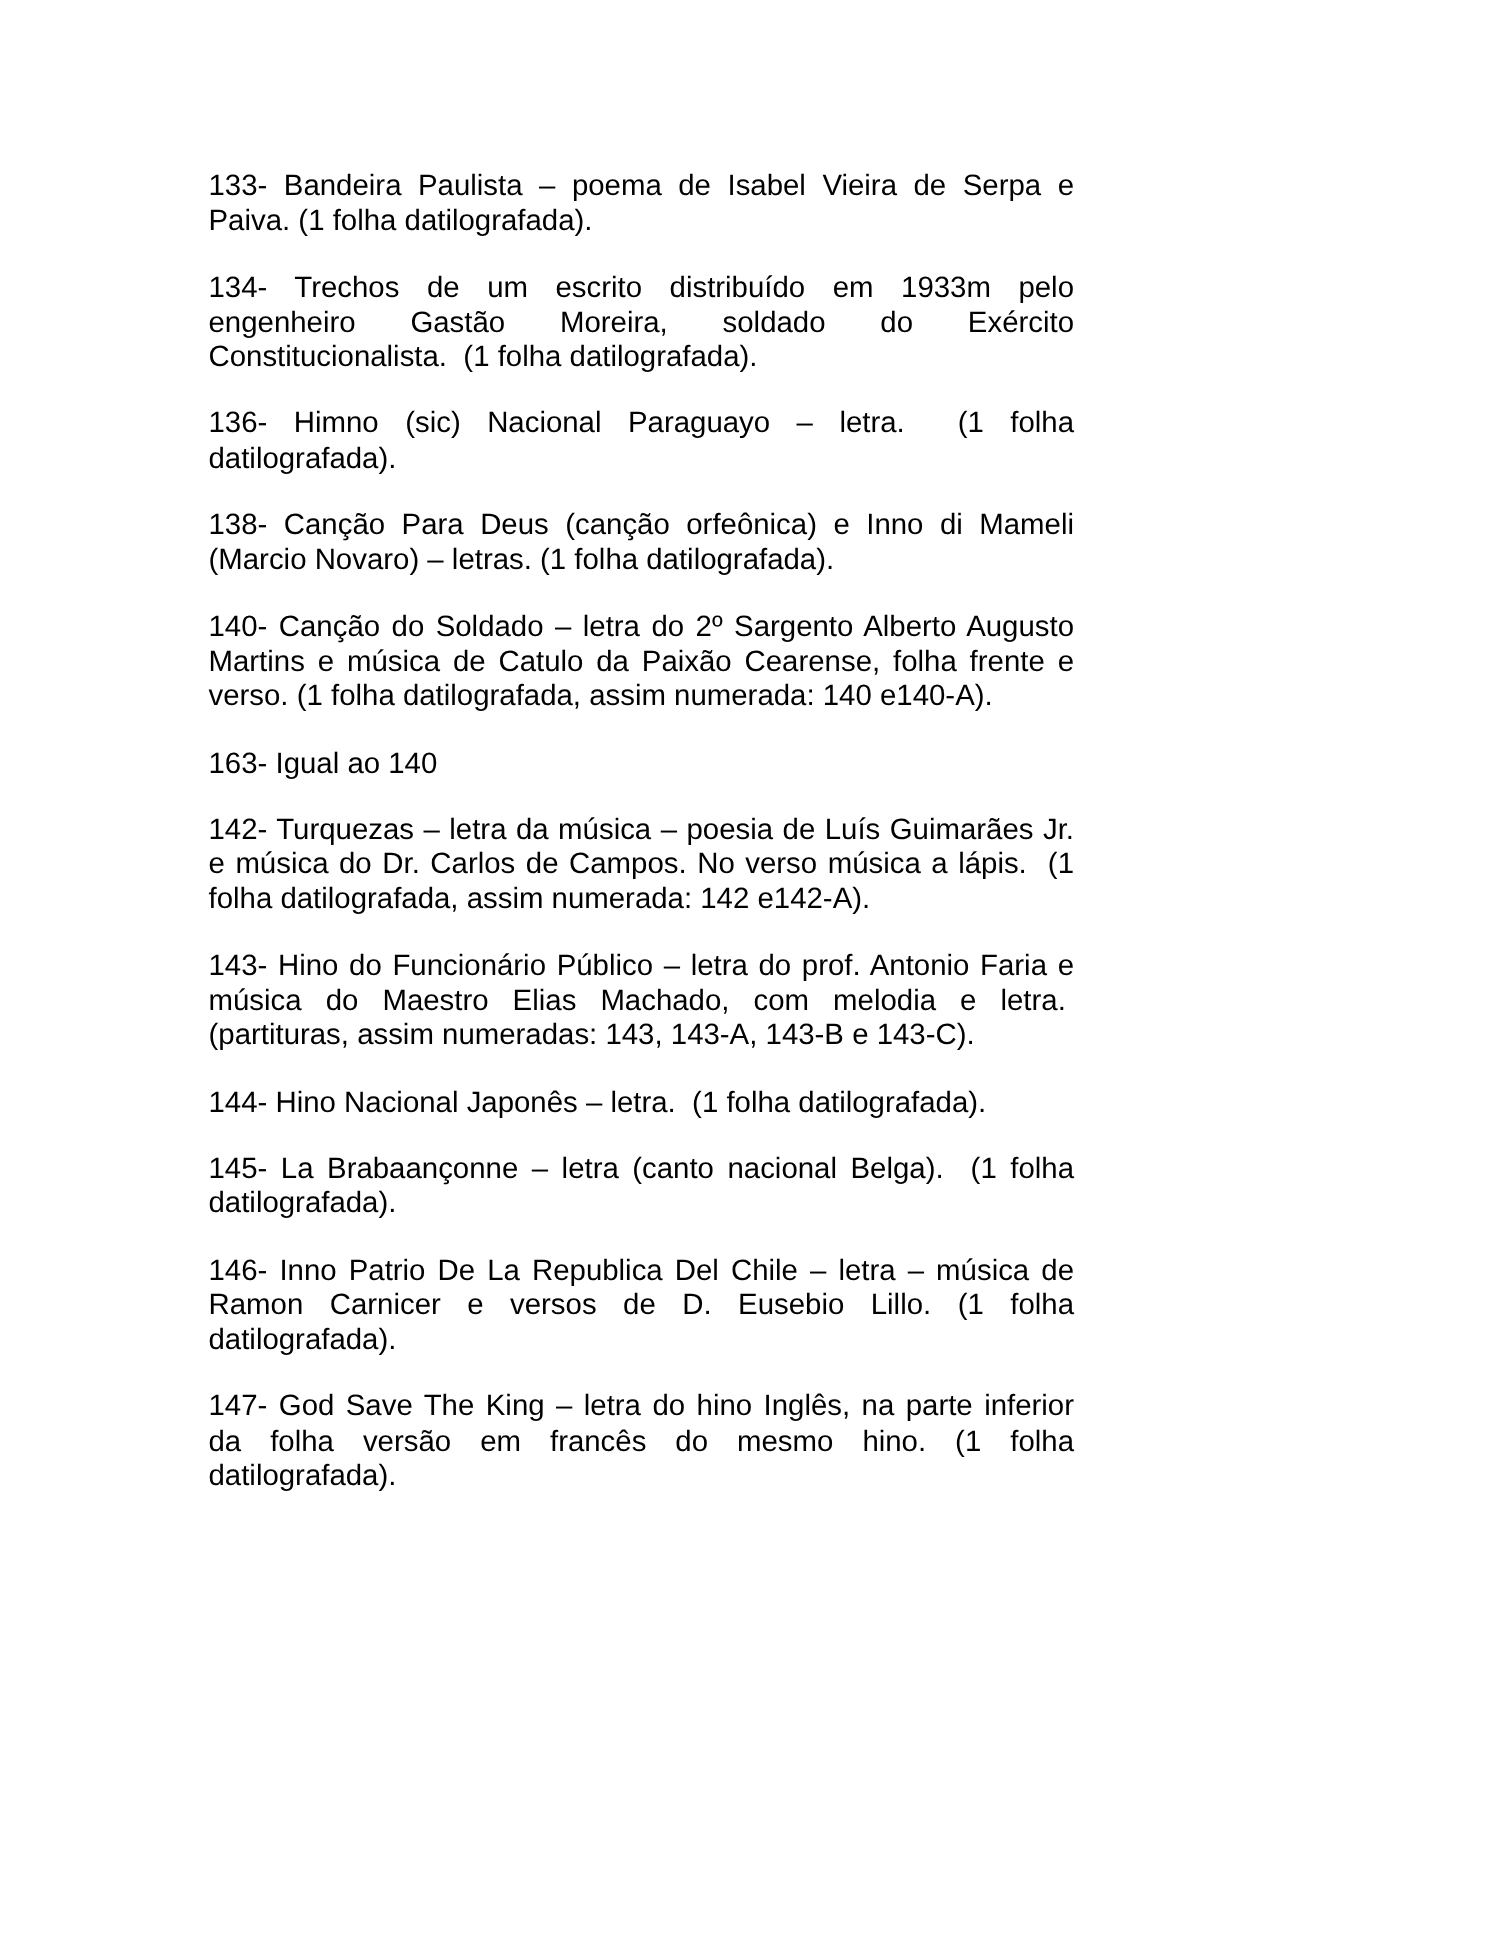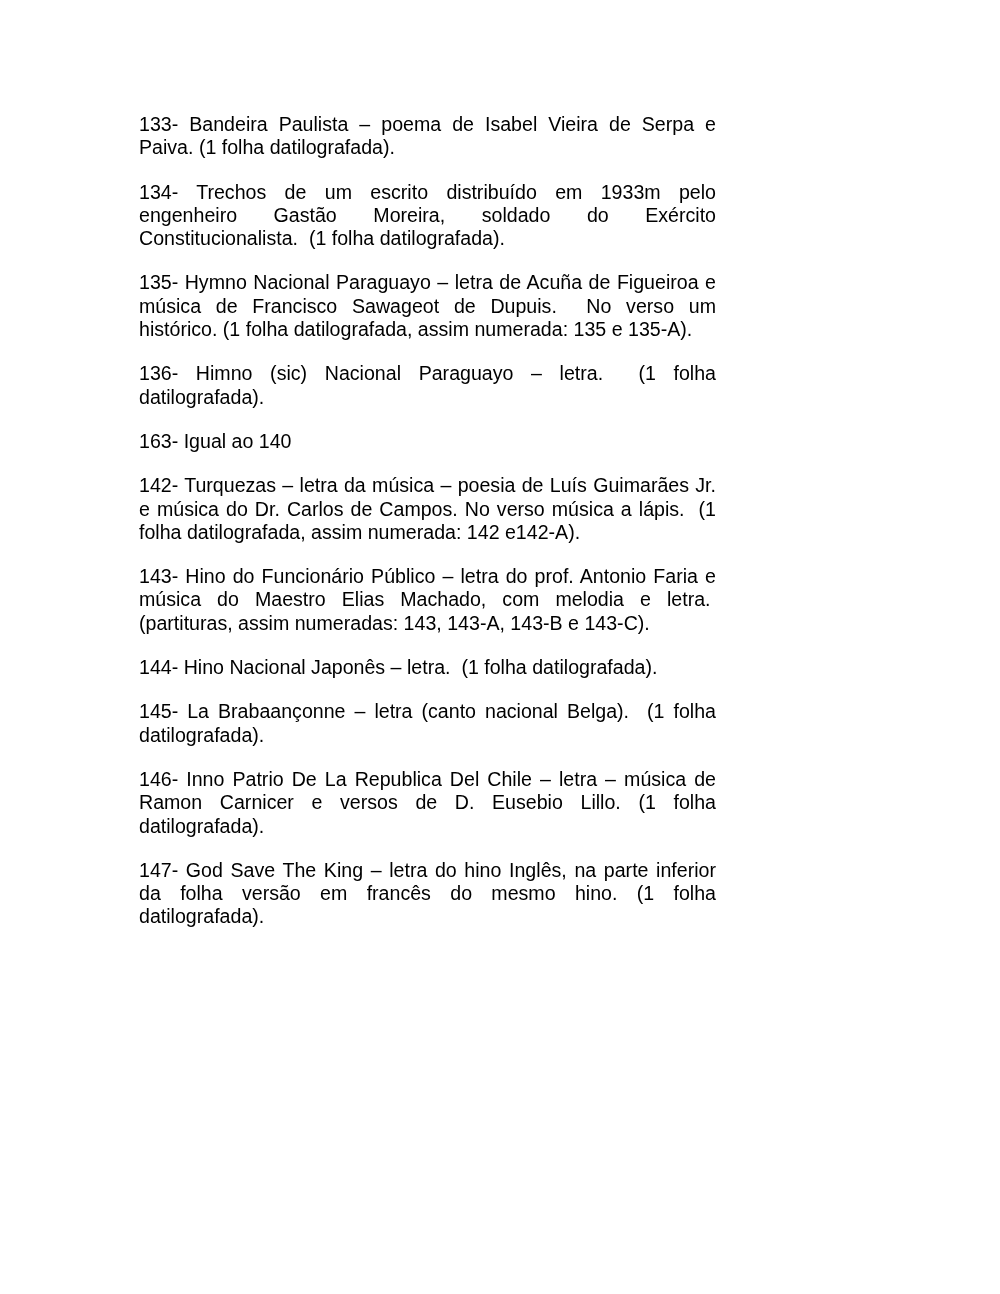--- a/index.html
+++ b/index.html
@@ -29,22 +29,23 @@
     letter-spacing: 0;
     word-spacing: normal;
   }
 </style>
 </head>
 <body>
 
 <div class="sheet">
   <p class="entry">133- Bandeira Paulista – poema de Isabel Vieira de Serpa e Paiva. (1 folha datilografada).</p>
   <p class="entry">134- Trechos de um escrito distribuído em 1933m pelo engenheiro Gastão Moreira, soldado do Exército Constitucionalista.&nbsp; (1 folha datilografada).</p>
-  <p class="entry">135- Hymno Nacional Paraguayo – letra de Acuña de Figueiroa e música de Francisco Sawageot de Dupuis.&nbsp; No verso um histórico. (1 folha datilografada, assim numerada: 135 e 135-A).</p>
   <p class="entry">136- Himno (sic) Nacional Paraguayo – letra.&nbsp; (1 folha datilografada).</p>
+  <p class="entry">138- Canção Para Deus (canção orfeônica) e Inno di Mameli (Marcio Novaro) – letras. (1 folha datilografada).</p>
+  <p class="entry">140- Canção do Soldado – letra do 2º Sargento Alberto Augusto Martins e música de Catulo da Paixão Cearense, folha frente e verso. (1 folha datilografada, assim numerada: 140 e140-A).</p>
   <p class="entry">163- Igual ao 140</p>
   <p class="entry">142- Turquezas – letra da música – poesia de Luís Guimarães Jr. e música do Dr. Carlos de Campos. No verso música a lápis.&nbsp; (1 folha datilografada, assim numerada: 142 e142-A).</p>
   <p class="entry">143- Hino do Funcionário Público – letra do prof. Antonio Faria e música do Maestro Elias Machado, com melodia e letra.&nbsp; (partituras, assim numeradas: 143, 143-A, 143-B e 143-C).</p>
   <p class="entry">144- Hino Nacional Japonês – letra.&nbsp; (1 folha datilografada).</p>
   <p class="entry">145- La Brabaançonne – letra (canto nacional Belga).&nbsp; (1 folha datilografada).</p>
   <p class="entry">146- Inno Patrio De La Republica Del Chile – letra – música de Ramon Carnicer e versos de D. Eusebio Lillo. (1 folha datilografada).</p>
   <p class="entry">147- God Save The King – letra do hino Inglês, na parte inferior da folha versão em francês do mesmo hino. (1 folha datilografada).</p>
 </div>
 
 </body></html>

